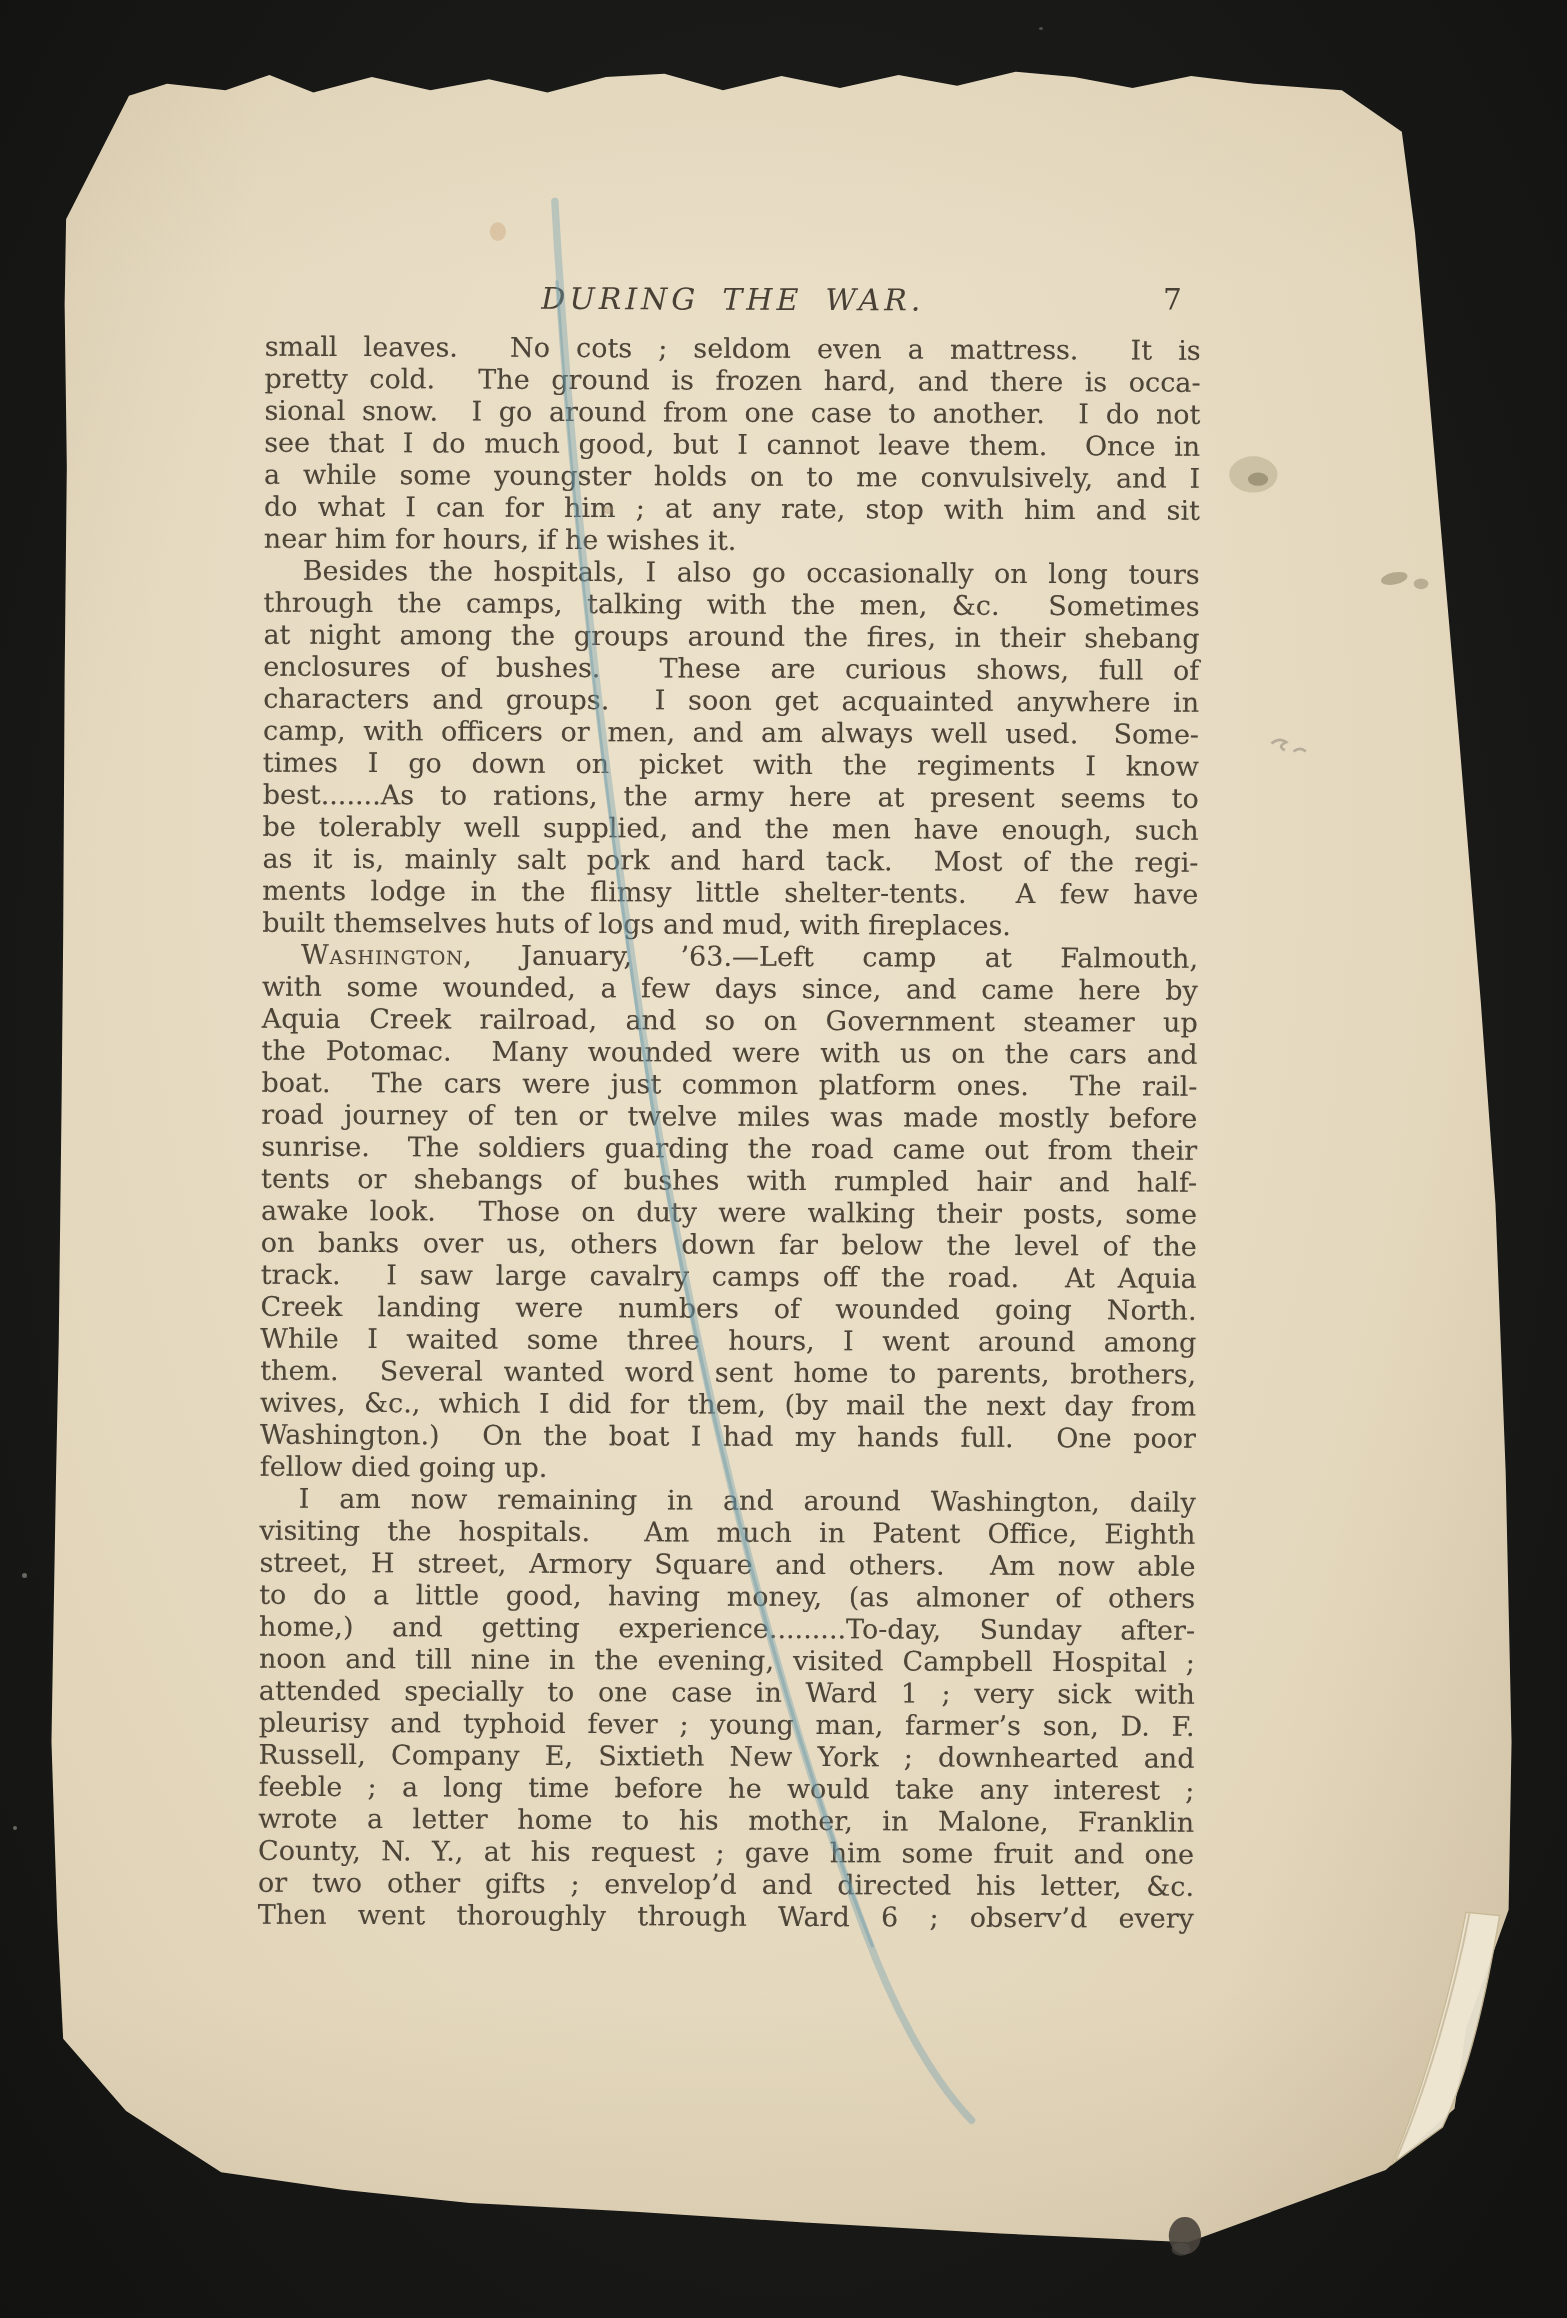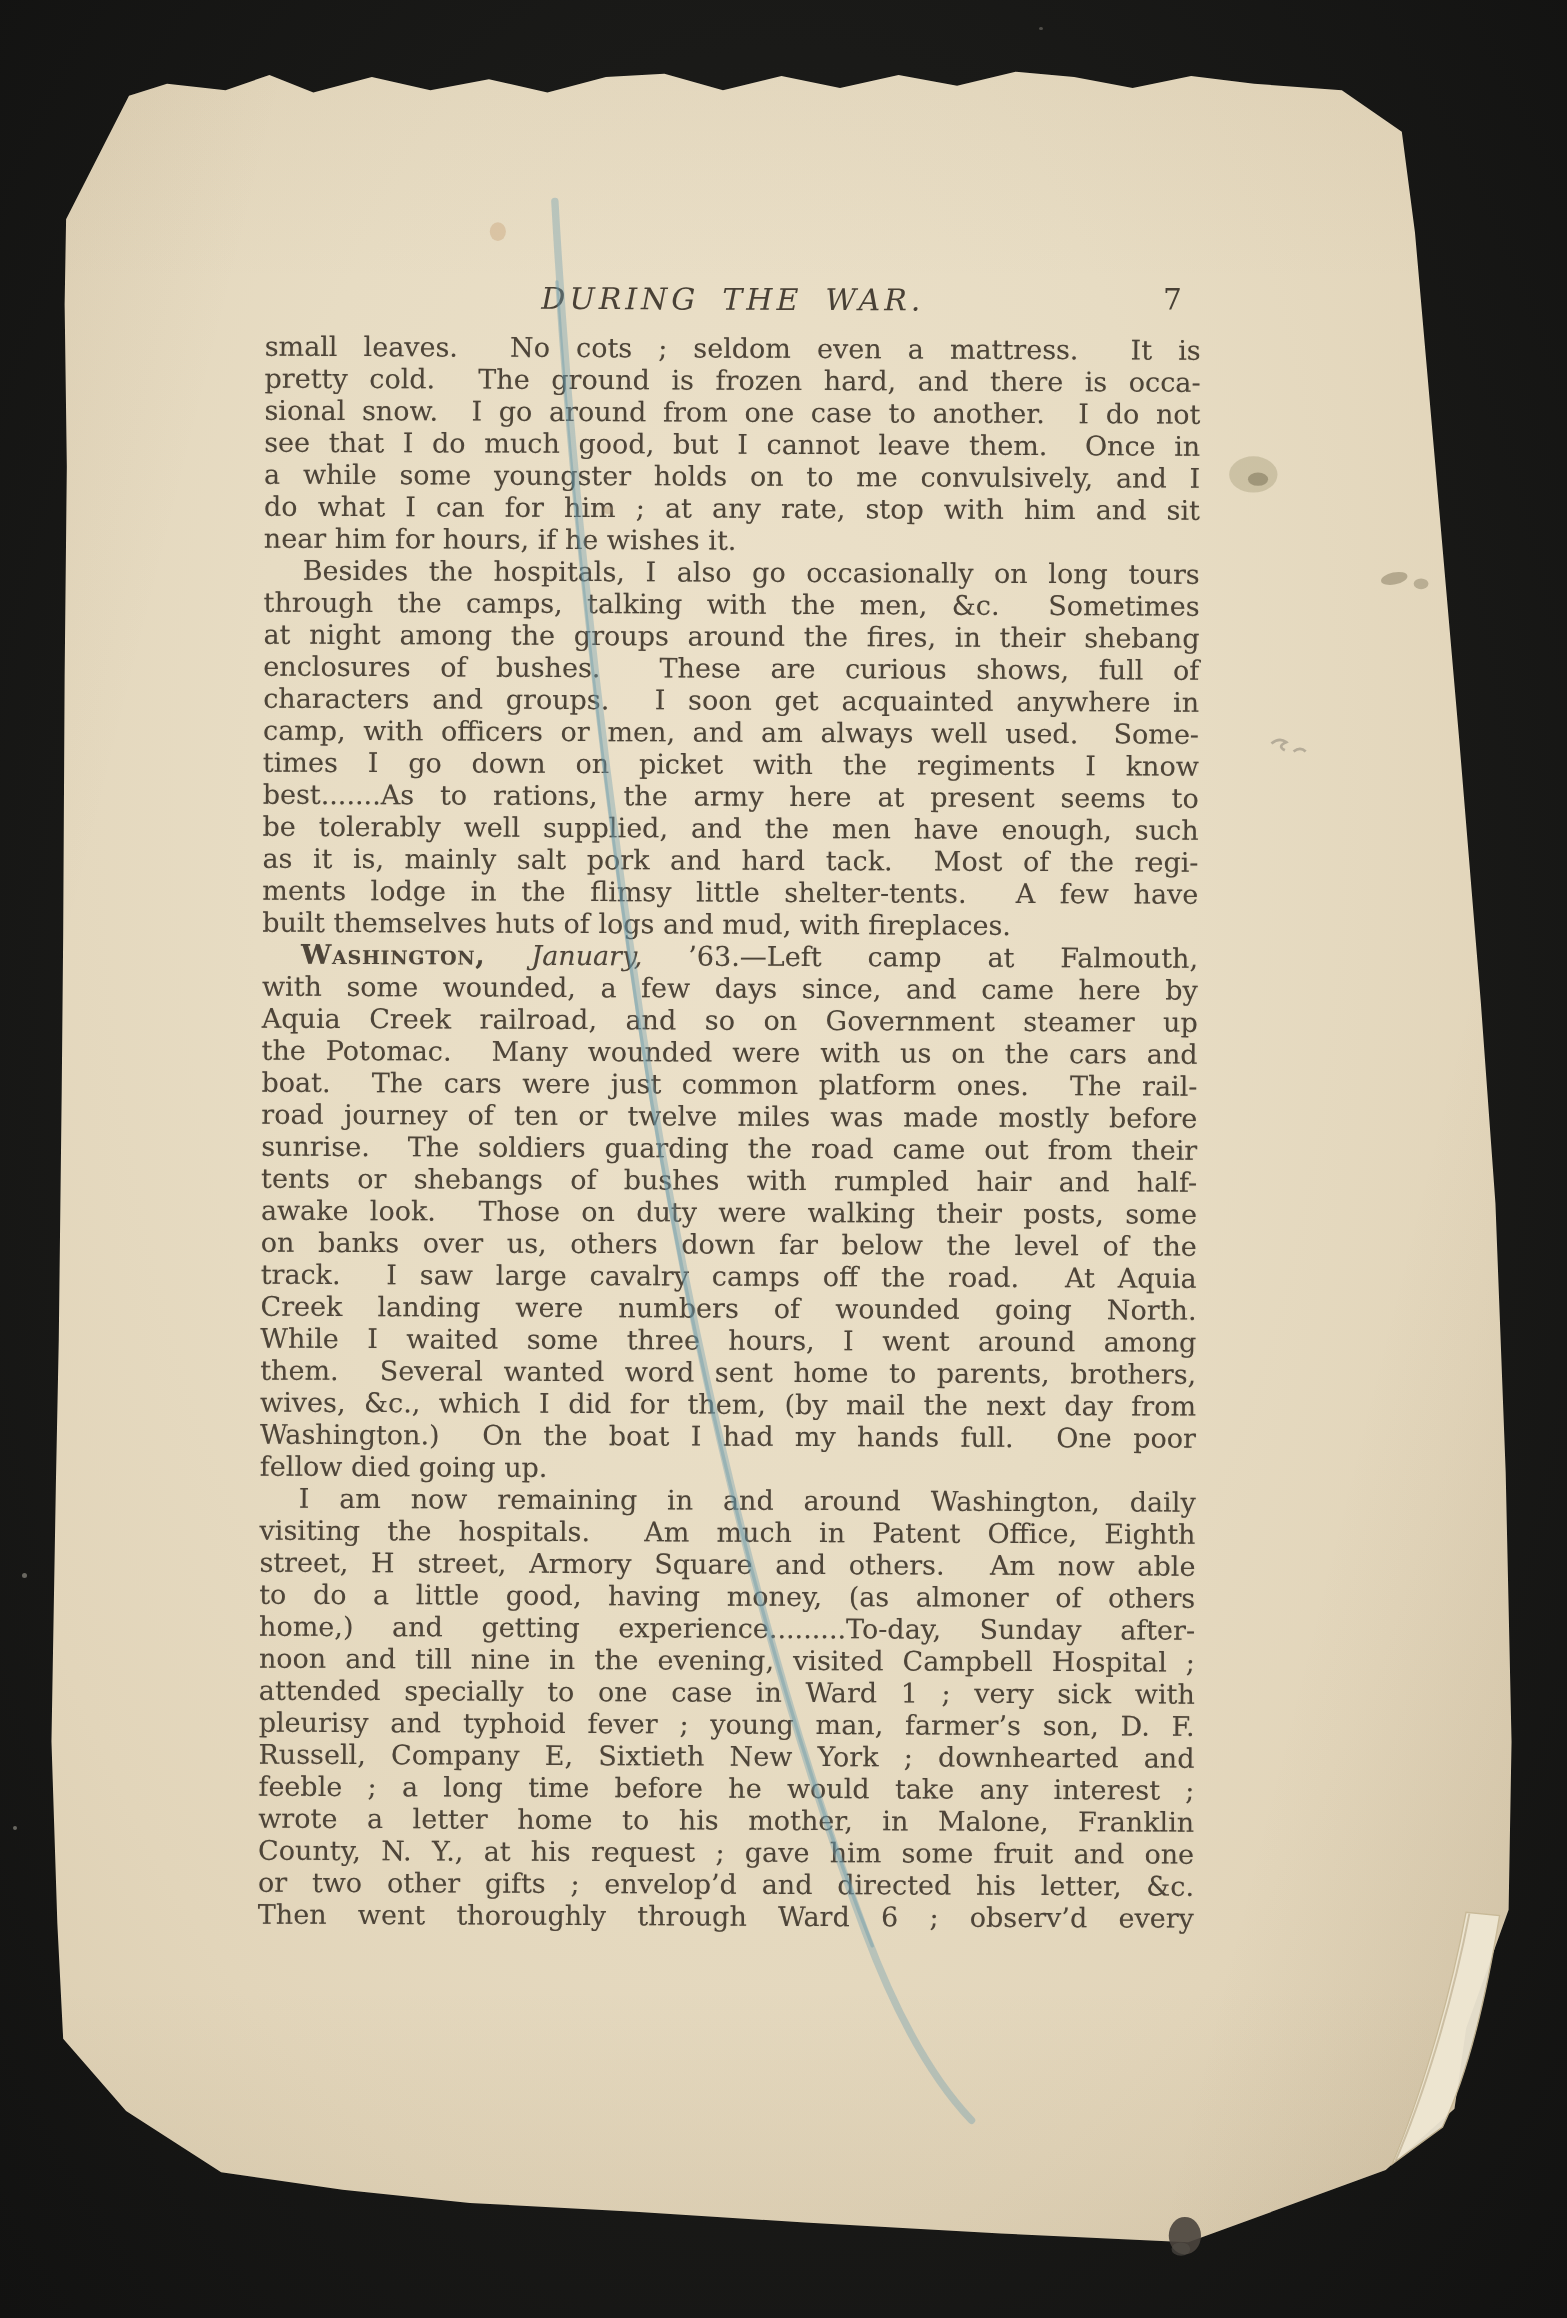--- a/index.html
+++ b/index.html
@@ -59,22 +59,22 @@
     font-size:27px; line-height:32px;
   }
   .line {
     white-space:pre-wrap;
     text-align:justify; text-align-last:justify;
     text-shadow:0 0 0.7px rgba(78,69,57,.35);
   }
   .end-short .line:last-child { text-align-last:left; }
   .indent-first .line:first-child { text-indent:39px; }
   .first-line-special { text-indent:39px; }
-  .sc { font-variant:small-caps; letter-spacing:0.7px;font-weight:bold; }
-  .it { font-style:italic; }
+  .sc { font-variant:small-caps; letter-spacing:0.7px; }
+  .it { }
 
   .overlay { position:absolute; inset:0; pointer-events:none; }
 </style>
 </head>
 <body>
 
 <div class="backdrop">
   <div class="speck" style="left:22px; top:1573px; width:5.4px; height:5.4px;"></div>
   <div class="speck" style="left:13.4px; top:1826px; width:4px; height:4px;"></div>
   <div class="speck" style="left:1039px; top:27px; width:4px; height:3.4px; opacity:.3;"></div>

